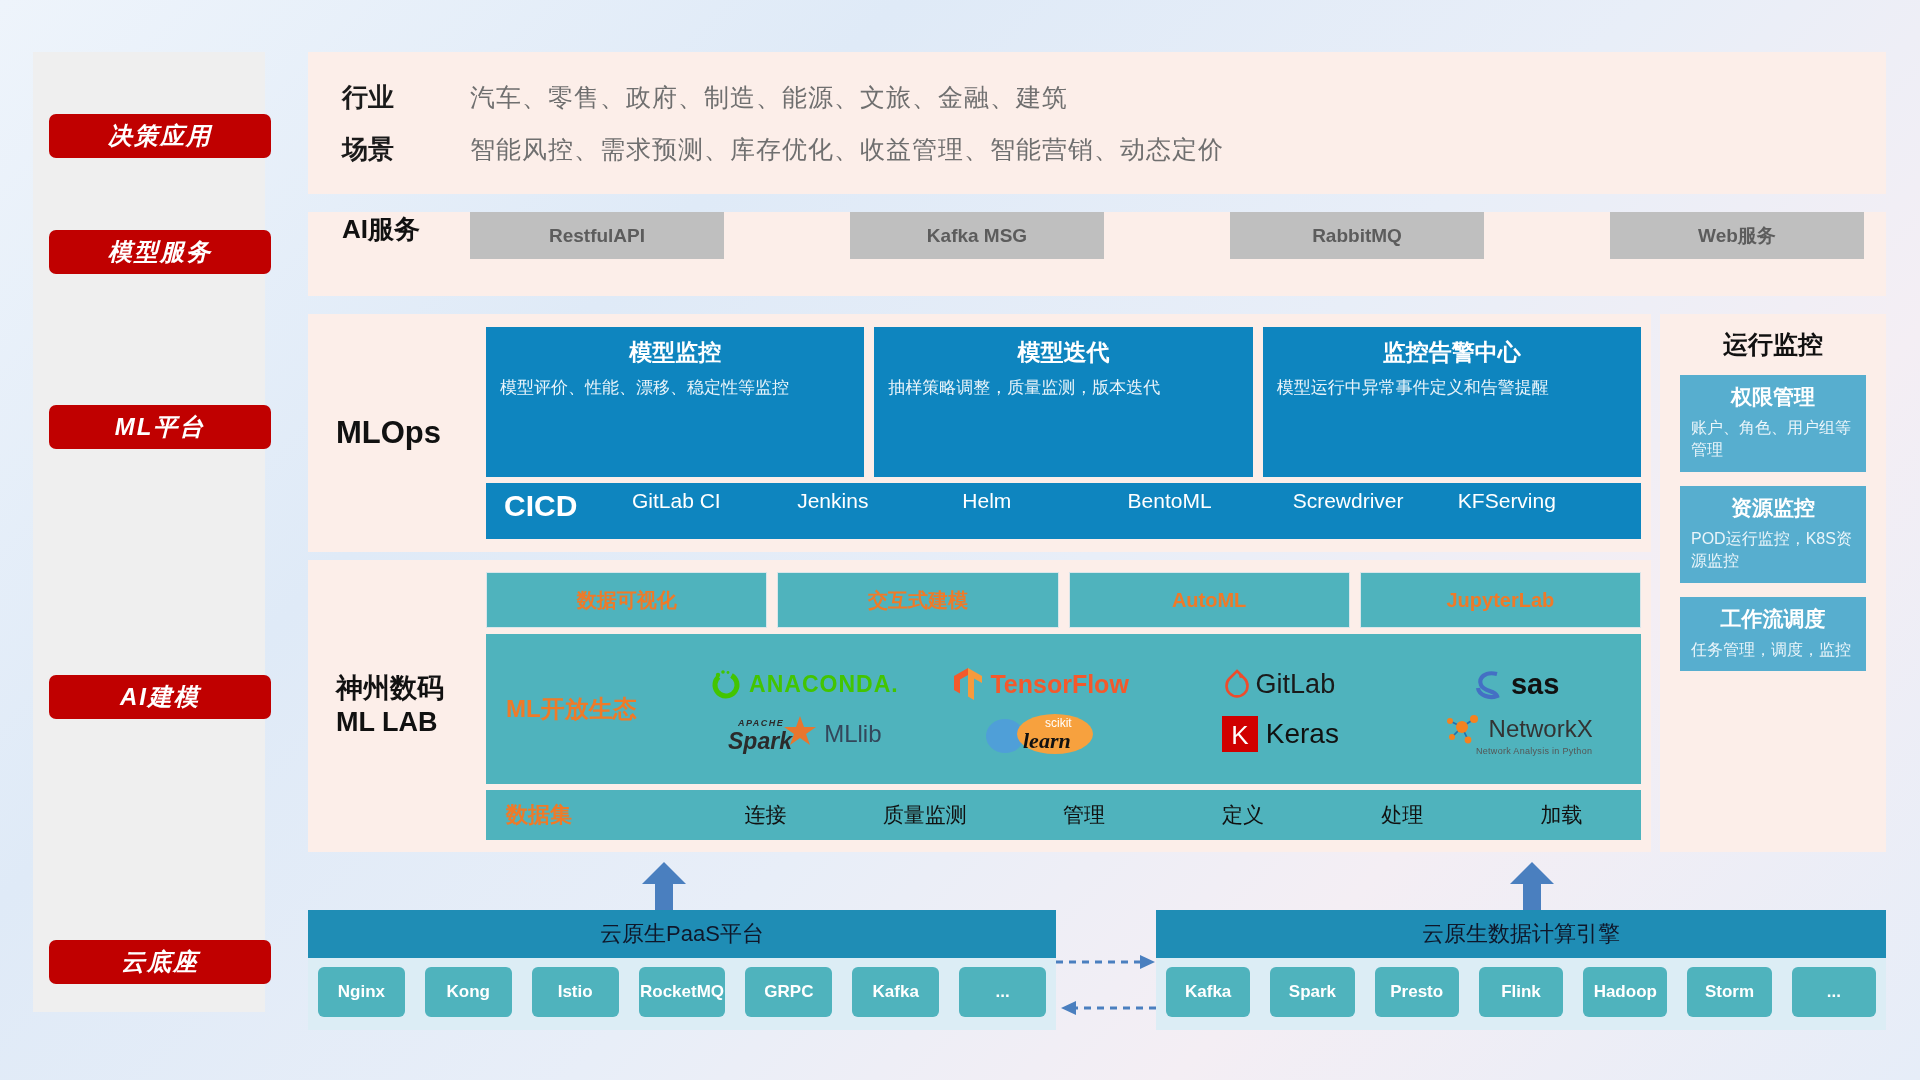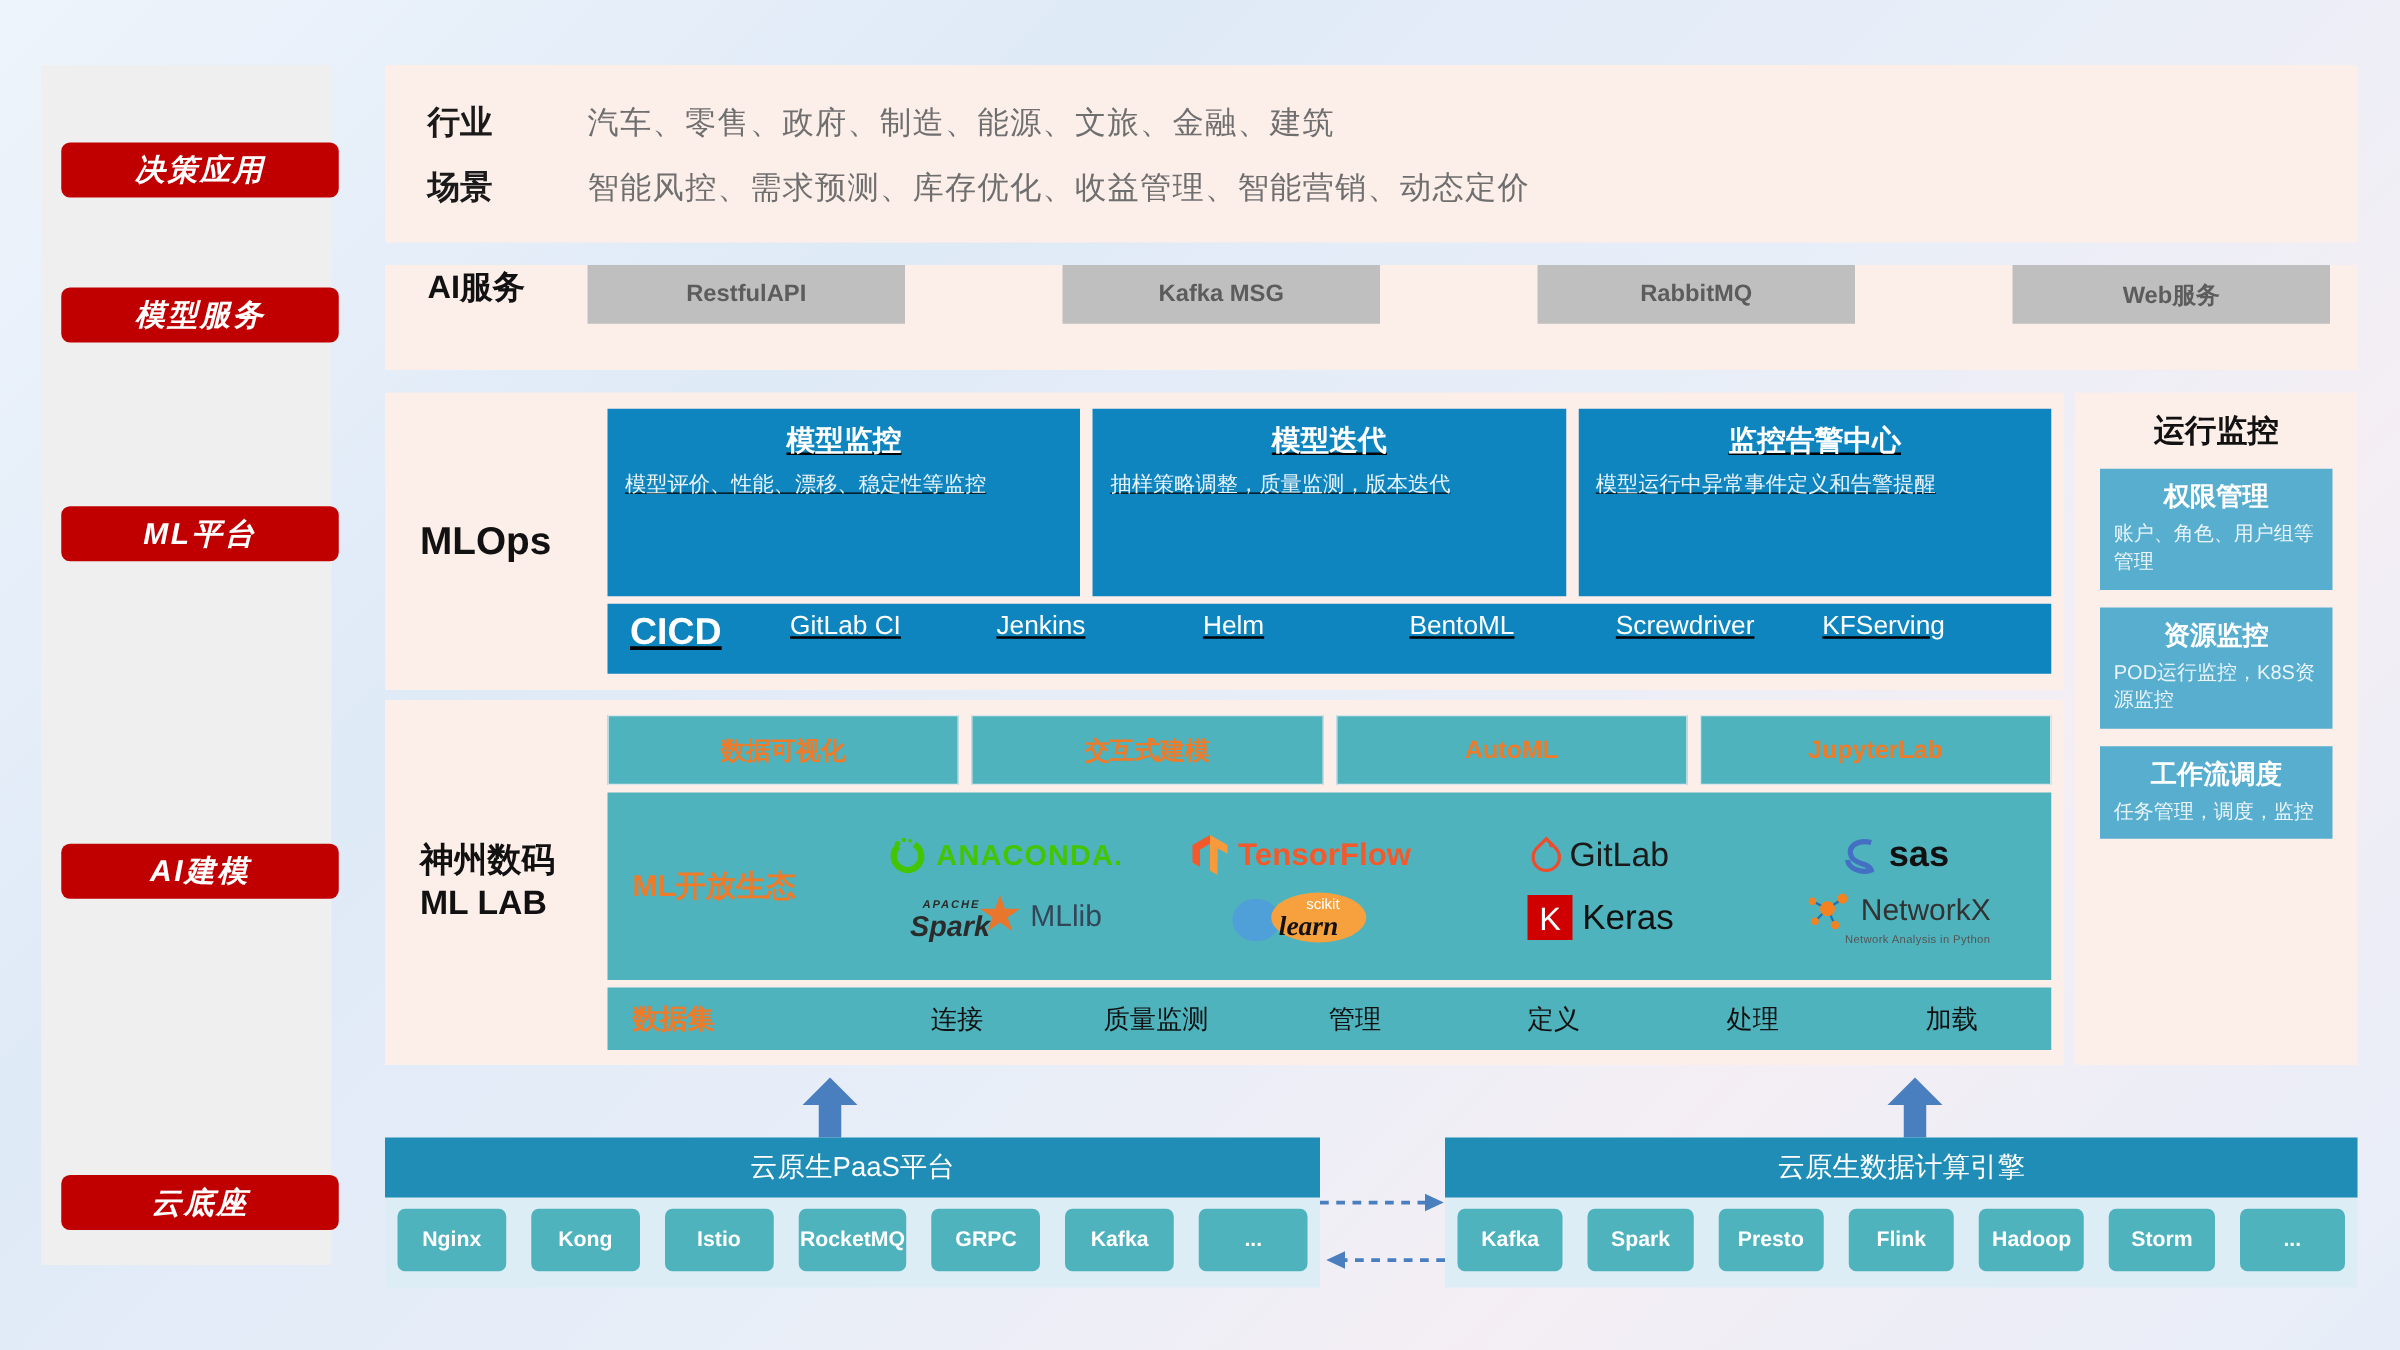--- a/index.html
+++ b/index.html
@@ -39,21 +39,21 @@
   .svc-wrap{display:flex;flex:1;justify-content:space-between;}
   .svc-chip{
     width:254px;height:47px;background:#bfbfbf;color:#5c5c5c;
     font-size:19px;font-weight:bold;display:flex;align-items:center;justify-content:center;
   }
 
   
   .row3{position:absolute;left:308px;top:314px;width:1343px;height:238px;}
   .row3-inner{display:flex;height:100%;align-items:center;padding-left:28px;box-sizing:border-box;}
   .row3-lab{width:150px;flex:0 0 150px;font-size:31px;font-weight:bold;color:#111;}
-  .row3-right{flex:1;height:212px;display:flex;flex-direction:column;gap:6px;padding-right:10px;box-sizing:border-box;text-decoration:underline;}
+  .row3-right{flex:1;height:212px;display:flex;flex-direction:column;gap:6px;padding-right:10px;box-sizing:border-box;}
   .mlops-cards{display:flex;gap:10px;height:150px;}
   .mlops-card{
     flex:1;background:#0e85bf;color:#fff;padding:10px 14px;box-sizing:border-box;
     display:flex;flex-direction:column;
   }
   .mlops-card h4{margin:0 0 8px;font-size:23px;text-align:center;font-weight:bold;}
   .mlops-card p{margin:0;font-size:17px;line-height:1.38;color:#e9f4fa;}
   .cicd-bar{flex:1;background:#0e85bf;display:flex;align-items:flex-start;padding:6px 18px 0;box-sizing:border-box;gap:0;}
   .cicd-title{color:#fff;font-size:30px;font-weight:bold;width:128px;flex:0 0 128px;line-height:1.1;}
   .cicd-items{flex:1;display:flex;}
@@ -81,21 +81,21 @@
 
   
   .right-col{position:absolute;left:1660px;top:314px;width:226px;height:538px;background:#fceee9;}
   .right-title{text-align:center;font-size:25px;font-weight:bold;color:#111;padding-top:14px;}
   .rc-card{
     width:186px;margin:14px auto 0;background:#57aecf;color:#fff;padding:8px 11px 10px;box-sizing:border-box;
   }
   .rc-card h5{margin:0 0 6px;font-size:21px;text-align:center;font-weight:bold;}
   .rc-card p{margin:0;font-size:16px;line-height:1.4;color:#eaf5fa;}
   .cloud{position:absolute;background:#dcedf5;}
-  .cloud-hd{background:#1f8db5;color:#ffffff;font-size:22px;text-align:center;padding:9px 0;}
+  .cloud-hd{background:#1f8db5;color:#0f172a;font-size:22px;text-align:center;padding:9px 0;}
   .cloud-body{display:flex;gap:20px;padding:9px 10px;box-sizing:border-box;}
   .cloud-chip{
     flex:1;background:#4fb3bd;color:#fff;border-radius:6px;min-height:50px;
     font-size:17px;font-weight:bold;display:flex;align-items:center;justify-content:center;text-align:center;line-height:1.1;
   }
   svg{display:block;overflow:visible}
 </style>
 </head>
 <body>
 

